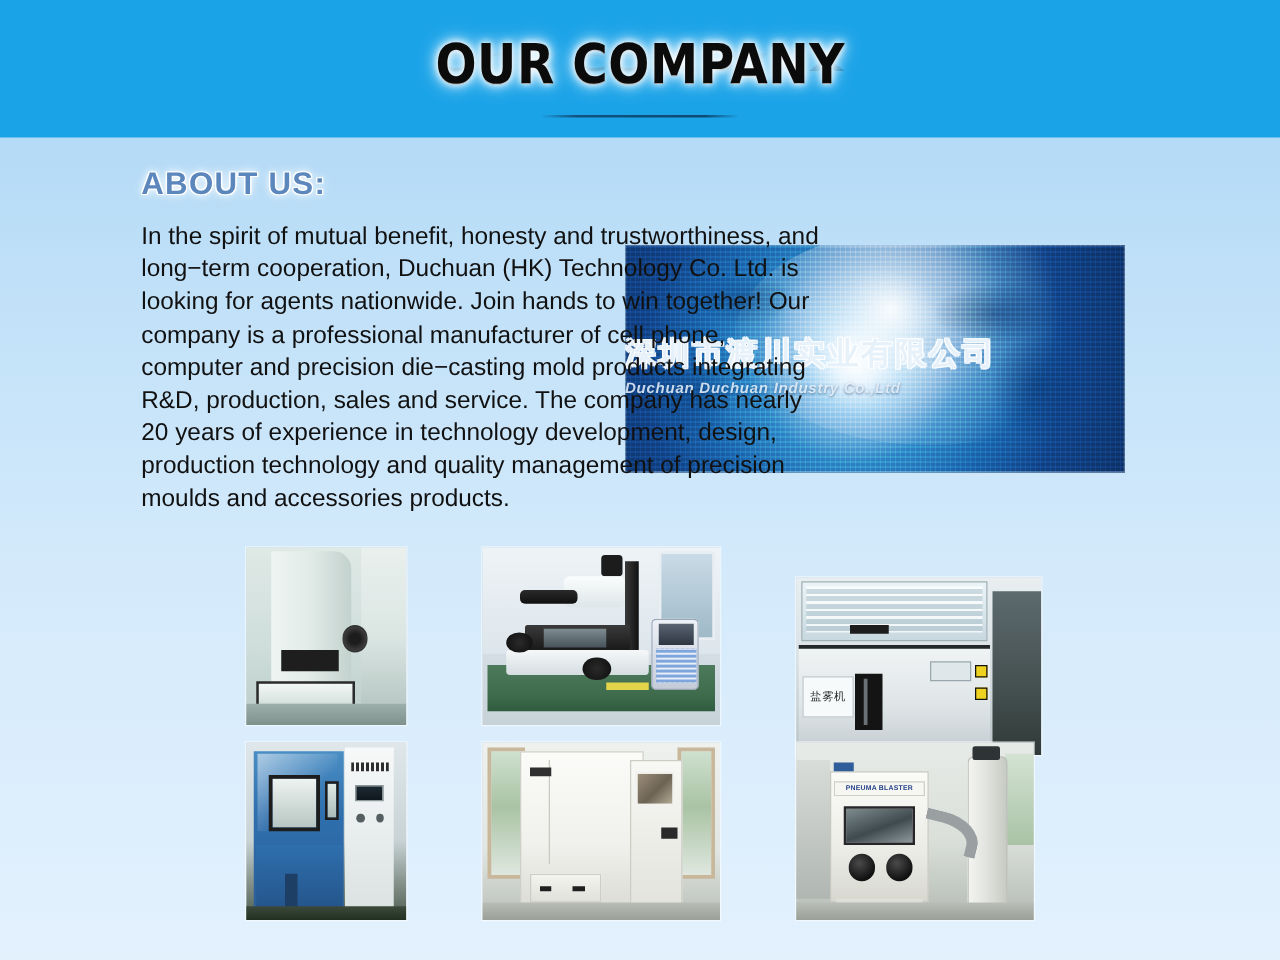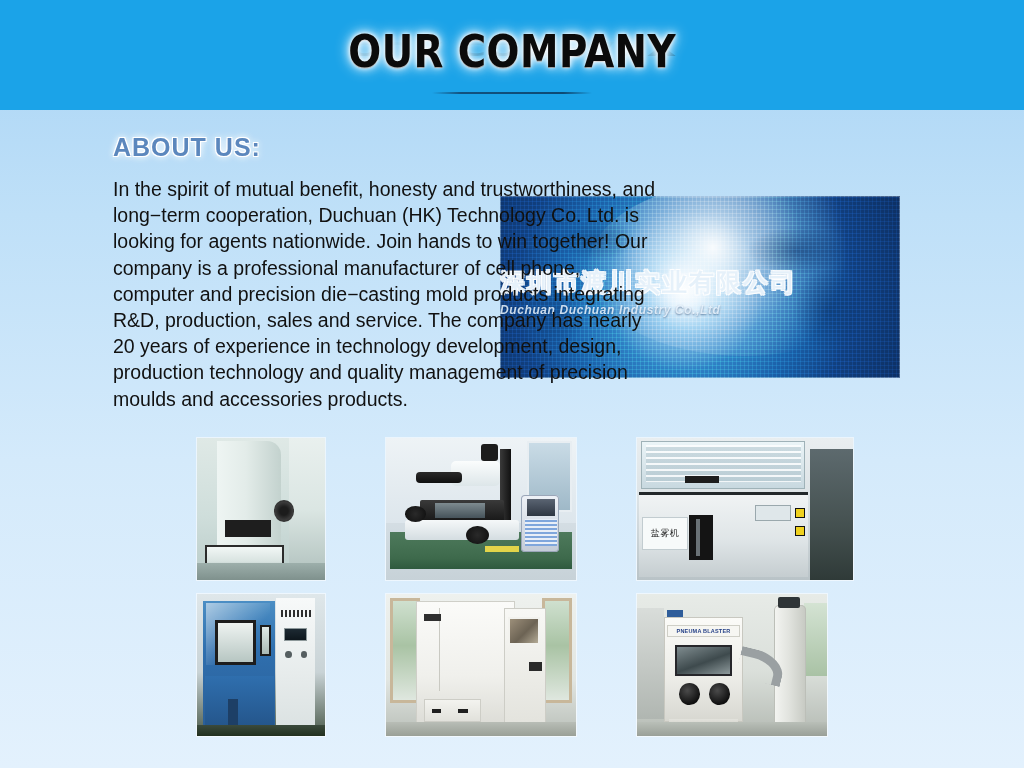--- a/index.html
+++ b/index.html
@@ -198,21 +198,21 @@
     background:linear-gradient(180deg,#5a6472,#2e3642); }
   #p2-dro-keys { position:absolute; left:73%; top:57%; width:17%; height:19%;
     background:
       repeating-linear-gradient(0deg,#7fa6dc 0px,#7fa6dc 2px,#e8eef7 2px,#e8eef7 4px),
       repeating-linear-gradient(90deg,#7fa6dc 0px,#7fa6dc 2px,#e8eef7 2px,#e8eef7 4px);
   }
   #p2-yellow { position:absolute; left:52%; top:76%; width:18%; height:4%;
     background:#e3d44a; }
 
   
-  #photo-3 { left:637px; top:438px; width:216px; height:142px; }
+  #photo-3 { left:637px; top:462px; width:196px; height:142px; }
   #photo-3 .ph-scene {
     background:linear-gradient(180deg,#e9eef0 0%,#dbe2e5 45%,#b9c3c7 100%);
   }
   #p3-lid { position:absolute; left:2%; top:2%; width:76%; height:34%;
     background:linear-gradient(180deg,rgba(235,245,248,0.95),rgba(196,214,222,0.85));
     border:1px solid #9fb2b8; }
   #p3-lid-ribs { position:absolute; left:4%; top:5%; width:72%; height:26%;
     background:repeating-linear-gradient(180deg, rgba(255,255,255,0.75) 0px, rgba(255,255,255,0.75) 2px, rgba(150,175,185,0.35) 2px, rgba(150,175,185,0.35) 6px); }
   #p3-lid-bar { position:absolute; left:22%; top:27%; width:16%; height:5%;
     background:#1d1d1d; }

